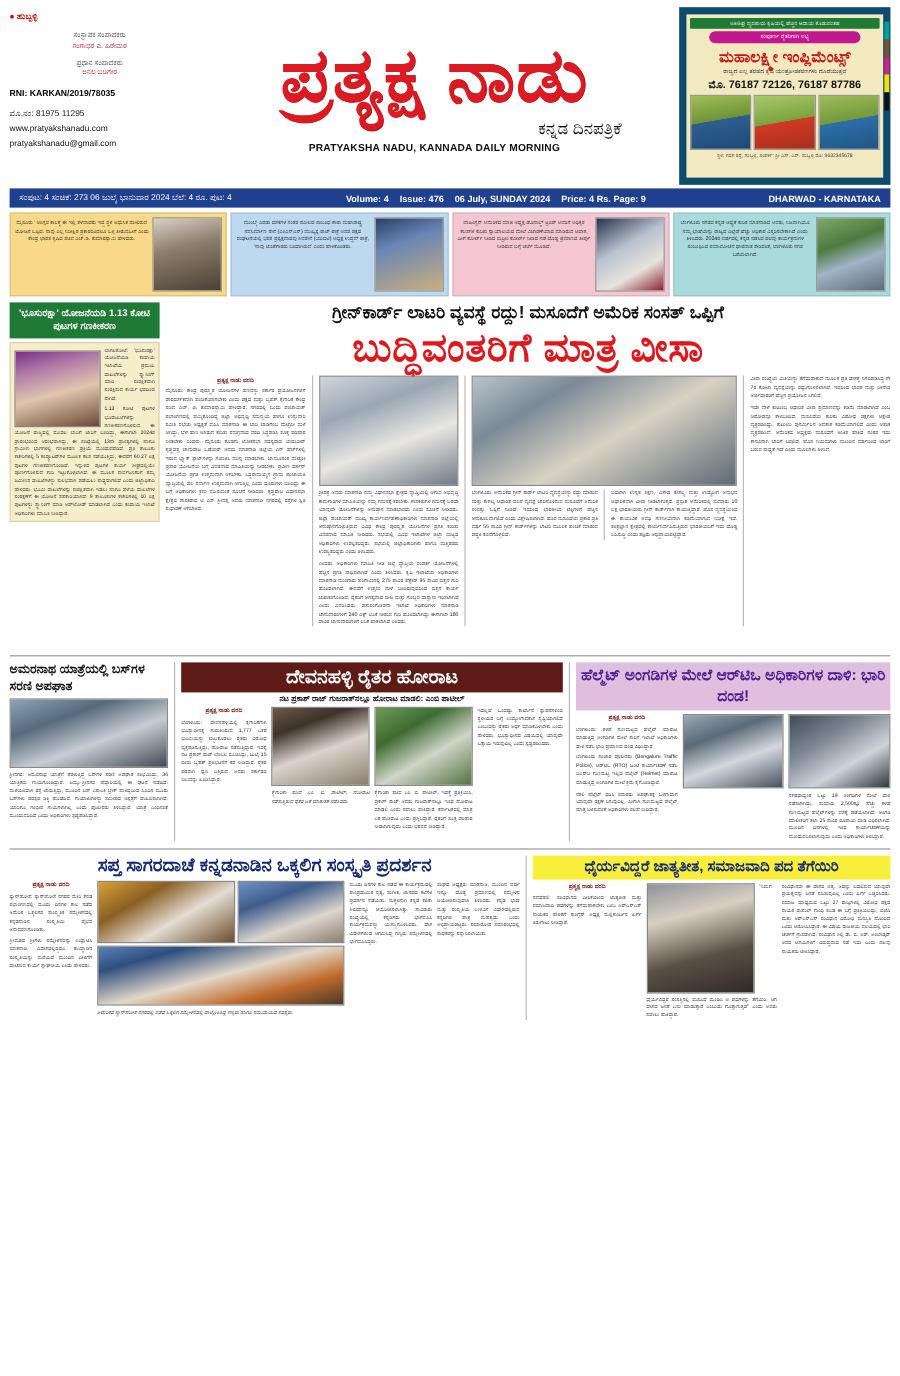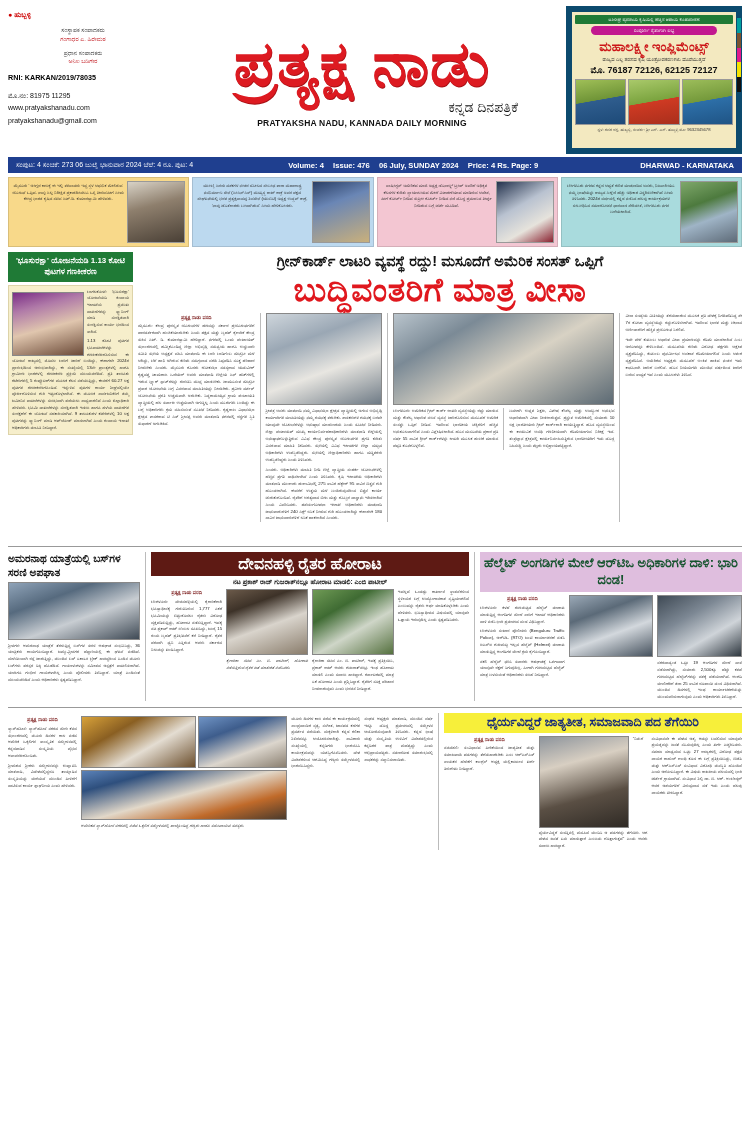--- a/index.html
+++ b/index.html
@@ -91,21 +91,21 @@
   .colrule { width:1px; background:#bbb; }
 
   
   .mid { display:flex; gap:5px; margin-top:24px; border-top:1px solid #999; padding-top:5px; }
   .mid-a { width:132px; }
   .mid-b { flex:1; }
   .mid-c { width:262px; }
   .hd-plain { font-size:10.5px; font-weight:700; color:#111; line-height:1.25; }
   .hd-maroon { background:#5e1a14; color:#fff; font-size:16px; font-weight:700; text-align:center; padding:3px 2px; }
   .hd-sub { font-size:6.6px; font-weight:700; text-align:center; margin-top:2px; color:#111;}
-  .hd-pink { background:#dfbede; color:#14532d; font-size:13px; font-weight:700; text-align:center; padding:3px 4px; line-height:1.3;}
+  .hd-pink { background:#dfbede; color:#4c1d95; font-size:13px; font-weight:700; text-align:center; padding:3px 4px; line-height:1.3;}
   .wide-photo { height:58px; border:1px solid #888; margin-top:3px;
     background:linear-gradient(160deg,#8fa3b8 0%, #566a7e 30%, #c8cdd2 60%, #3f4a55 100%); }
   .midcols { display:flex; gap:4px; margin-top:3px;}
   .mc { flex:1; font-size:4.3px; line-height:1.58; text-align:justify; color:#1a1a1a;}
   .mphoto-a { height:66px; border:1px solid #888; margin-bottom:3px;
     background:linear-gradient(160deg,#6b5a4a 0%, #3d3228 25%, #d9d4cc 55%, #8a7d6c 100%); }
   .mphoto-b { height:66px; border:1px solid #888; margin-bottom:3px;
     background:linear-gradient(150deg,#6f9a55 0%, #3f6b33 30%, #cfd6c8 60%, #55713f 100%); }
   .mphoto-c { height:62px; border:1px solid #888; margin-bottom:3px;
     background:linear-gradient(160deg,#9aa8b6 0%, #5b6a78 30%, #d3d8dd 60%, #46525e 100%); }
@@ -154,21 +154,21 @@
       <div class="logo-kn">ಪ್ರತ್ಯಕ್ಷ ನಾಡು</div>
       <div class="logo-sub-kn">ಕನ್ನಡ ದಿನಪತ್ರಿಕೆ</div>
       <div class="logo-sub-en">PRATYAKSHA NADU, KANNADA DAILY MORNING</div>
     </div>
 
     <div class="mast-ad">
       <div class="ad-strip1">ಅತೀಶಿಘ್ರ ವ್ಯವಸಾಯ ಕೃಷಿಯಲ್ಲಿ ಹೆಚ್ಚಿನ ಆದಾಯ ಕೊಡುವಂತಹ</div>
       <div class="ad-strip2">ಸಂಪೂರ್ಣ ರೈತರಿಗಾಗಿ ಲಭ್ಯ</div>
       <div class="ad-title">ಮಹಾಲಕ್ಷ್ಮೀ ಇಂಪ್ಲಿಮೆಂಟ್ಸ್</div>
       <div class="ad-desc">ರಾಜ್ಯದ ಎಲ್ಲ ತರಹದ ಕೃಷಿ ಯಂತ್ರೋಪಕರಣಗಳು ದೊರೆಯುತ್ತವೆ</div>
-      <div class="ad-phone">ಮೊ. 76187 72126, 62125 72127</div>
+      <div class="ad-phone">ಮೊ. 76187 72126, 76187 87786</div>
       <div class="ad-photos">
         <div class="ph-a"></div>
         <div class="ph-b"></div>
         <div class="ph-c"></div>
       </div>
       <div class="ad-foot">ಸ್ಥಳ: ಗದಗ ರಸ್ತೆ, ಹುಬ್ಬಳ್ಳಿ, ಸಂಪರ್ಕ: ಶ್ರೀ ಎಸ್. ಎಸ್. ಹುಬ್ಬಳ್ಳಿ ಮೊ: 9632345678</div>
       <div class="ad-colorbar">
         <i style="background:#00a0a0"></i>
           <i style="background:#7a5230"></i>
           <i style="background:#e0198c"></i>
@@ -304,20 +304,21 @@
           <div class="mphoto-d"></div>
           <div>ನಗರದಾದ್ಯಂತ ಒಟ್ಟು 19 ಅಂಗಡಿಗಳ ಮೇಲೆ ದಾಳಿ ನಡೆಸಲಾಗಿದ್ದು, ಸುಮಾರು 2,500ಕ್ಕೂ ಹೆಚ್ಚು ಕಳಪೆ ಗುಣಮಟ್ಟದ ಹೆಲ್ಮೆಟ್‌ಗಳನ್ನು ವಶಕ್ಕೆ ಪಡೆಯಲಾಗಿದೆ. ಅಂಗಡಿ ಮಾಲೀಕರಿಗೆ ತಲಾ 25 ಸಾವಿರ ರೂಪಾಯಿ ದಂಡ ವಿಧಿಸಲಾಗಿದೆ. ಮುಂದಿನ ದಿನಗಳಲ್ಲಿ ಇಂಥ ಕಾರ್ಯಾಚರಣೆಯನ್ನು ಮುಂದುವರಿಸಲಾಗುವುದು ಎಂದು ಅಧಿಕಾರಿಗಳು ತಿಳಿಸಿದ್ದಾರೆ.</div>
         </div>
       </div>
     </div>
   </div>
 
   <div class="bot">
 
     <div class="bot-left">
+      <div class="hd-blue">ಸಪ್ತ ಸಾಗರದಾಚೆ ಕನ್ನಡನಾಡಿನ ಒಕ್ಕಲಿಗ ಸಂಸ್ಕೃತಿ ಪ್ರದರ್ಶನ</div>
       <div class="botcols">
         <div class="bc">
           <div class="bline">ಪ್ರತ್ಯಕ್ಷ ನಾಡು ವರದಿ</div>
           <div>ಸ್ಯಾನ್‌ಹೋಸೆ: ಸ್ಯಾನ್‌ಹೋಸೆ ನಗರದ ಮೇರಿ ಕೆನಡ ಸಭಾಂಗಣದಲ್ಲಿ ಮೂರು ದಿನಗಳ ಕಾಲ ನಡೆದ ಅಮೆರಿಕ ಒಕ್ಕಲಿಗರ ಸಾಂಸ್ಕೃತಿಕ ಸಮ್ಮೇಳನದಲ್ಲಿ ಕನ್ನಡನಾಡಿನ ಸಂಸ್ಕೃತಿಯ ವೈಭವ ಅನಾವರಣಗೊಂಡಿತು.</div>
           <div style="margin-top:3px">ಶ್ರೀಮಠದ ಶ್ರೀಗಳು ಸಮ್ಮೇಳನವನ್ನು ಉದ್ಘಾಟಿಸಿ ಮಾತನಾಡಿ, ವಿದೇಶದಲ್ಲಿದ್ದರೂ ತಾಯ್ನಾಡಿನ ಸಂಸ್ಕೃತಿಯನ್ನು ಮರೆಯದೆ ಮುಂದಿನ ಪೀಳಿಗೆಗೆ ದಾಟಿಸುವ ಕಾರ್ಯ ಶ್ಲಾಘನೀಯ ಎಂದು ಹೇಳಿದರು.</div>
         </div>
         <div class="bc" style="flex:3">
           <div class="collage">
             <div class="row1">
               <div class="cg cg1"></div>

